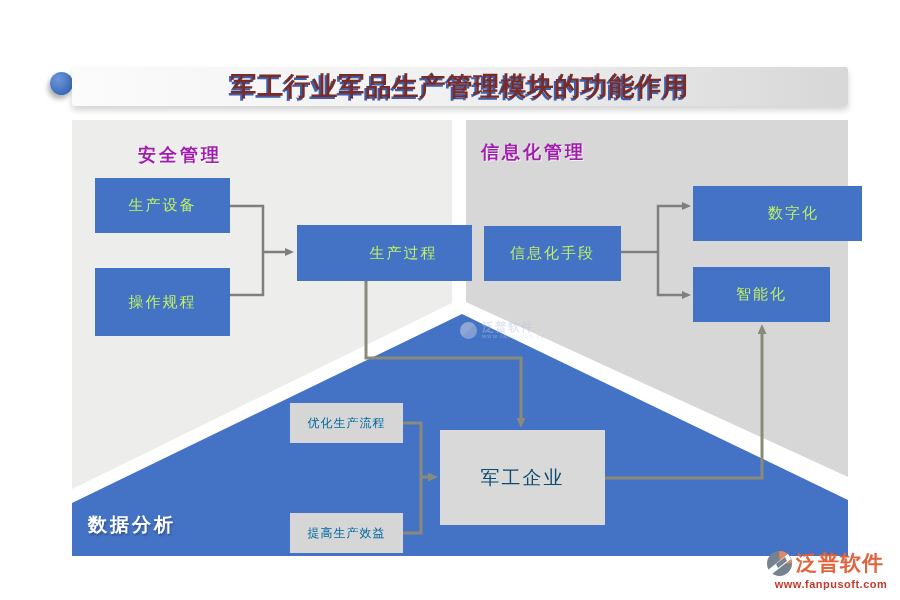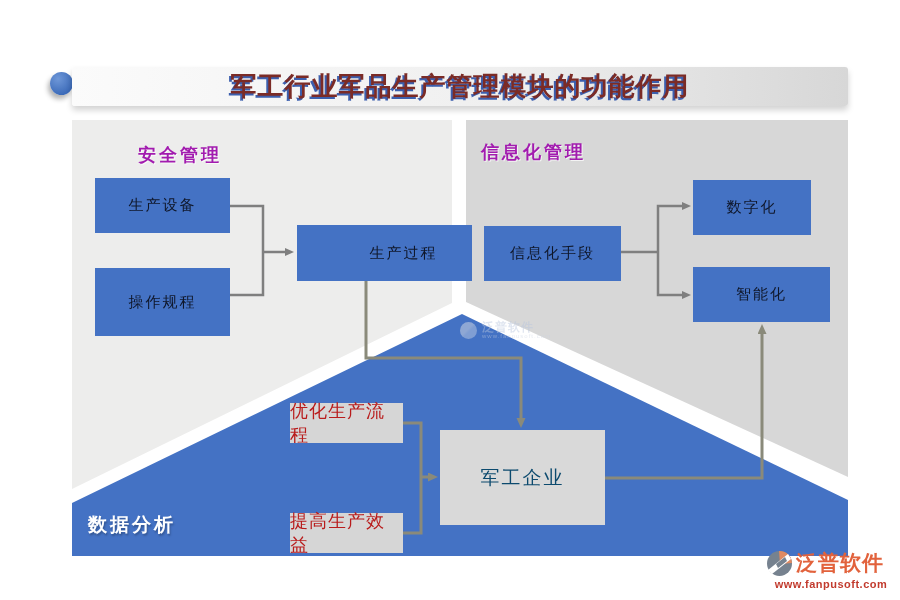--- a/index.html
+++ b/index.html
@@ -31,39 +31,39 @@
     text-shadow:1px 1px 0 rgba(255,255,255,.7);
   }
   .heading-safety{left:138px;top:143px;}
   .heading-info{left:481px;top:140px;}
   .heading-data{
     left:88px;top:512px;color:#ffffff;font-size:19px;
     text-shadow:1px 2px 2px rgba(0,0,0,.25);
   }
   
   .bbox{
-    position:absolute;background:#4472c4;color:#0f172a;
+    position:absolute;background:#4472c4;color:#bef264;
     display:flex;align-items:center;justify-content:center;
     font-size:15px;letter-spacing:2px;
   }
   .gbox{
-    position:absolute;background:#d6d6d6;color:#b91c1c;
+    position:absolute;background:#d6d6d6;color:#0369a1;
     display:flex;align-items:center;justify-content:center;
-    font-size:18px;letter-spacing:1px;
+    font-size:12px;letter-spacing:1px;
   }
   .gbig{
     position:absolute;background:#d9d9d9;color:#0c4a6e;
     display:flex;align-items:center;justify-content:center;
     font-size:19px;letter-spacing:2px;
   }
   #box-equipment{left:95px;top:178px;width:135px;height:55px;}
   #box-procedures{left:95px;top:268px;width:135px;height:68px;}
   #box-process{left:297px;top:225px;width:137px;height:56px;padding-left:38px;}
   #box-means{left:484px;top:226px;width:137px;height:55px;}
-  #box-digital{left:693px;top:180px;width:118px;height:55px;}
+  #box-digital{left:693px;top:186px;width:137px;height:55px;padding-left:32px;}
   #box-intelligent{left:693px;top:267px;width:137px;height:55px;}
   #box-optimize{left:290px;top:403px;width:113px;height:40px;}
   #box-efficiency{left:290px;top:513px;width:113px;height:40px;}
   #box-enterprise{left:440px;top:430px;width:165px;height:95px;}
   
   .watermark{
     left:460px;top:322px;display:flex;align-items:center;gap:5px;
     opacity:.45;pointer-events:none;
   }
   .wm-circle{

